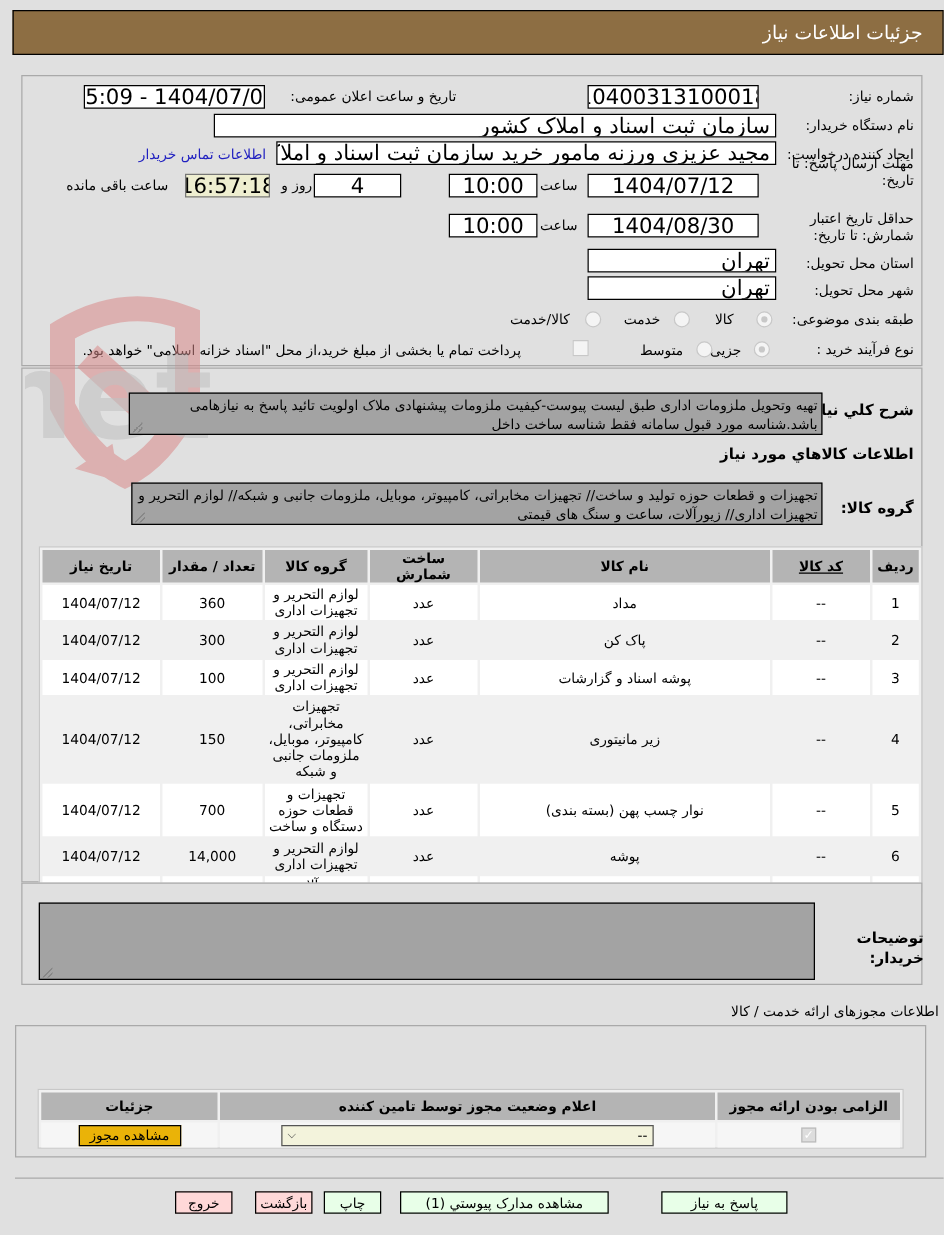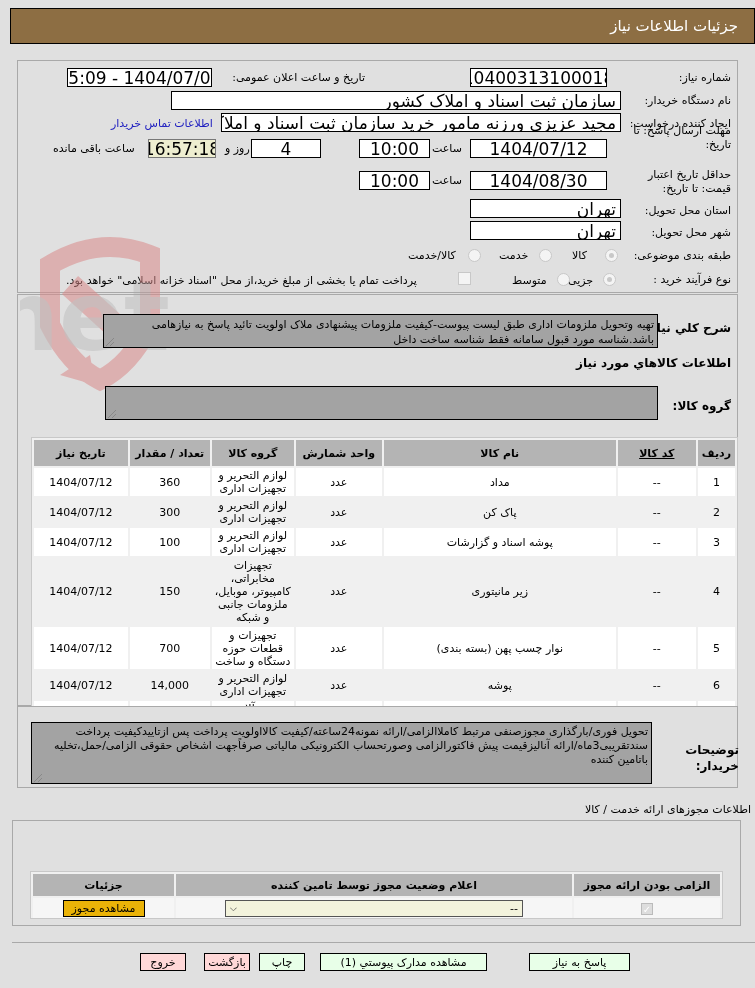--- a/index.html
+++ b/index.html
@@ -128,21 +128,21 @@
 <div class="box center" style="left:470px;top:139px;width:137px;">1404/07/12</div>
 <span class="lbl" style="left:432px;top:142px;">ساعت</span>
 <div class="box center" style="left:359px;top:139px;width:71px;">10:00</div>
 <div class="box center" style="left:251px;top:139px;width:70px;">4</div>
 <span class="lbl" style="left:225px;top:142px;">روز و</span>
 <div class="box center yellow" style="left:148px;top:139px;width:68px;">16:57:18</div>
 <span class="lbl" style="left:53px;top:142px;">ساعت باقی مانده</span>
 
 <span class="lbl" style="right:24px;top:168px;line-height:14px;text-align:right;">
   <span>حداقل تاریخ اعتبار</span><br>
-  <span>قیمت: تا تاریخ:</span>
+  <span>شمارش: تا تاریخ:</span>
 </span>
 <div class="box center" style="left:470px;top:171px;width:137px;">1404/08/30</div>
 <span class="lbl" style="left:432px;top:174px;">ساعت</span>
 <div class="box center" style="left:359px;top:171px;width:71px;">10:00</div>
 
 <span class="lbl" style="right:24px;top:204px;">استان محل تحویل:</span>
 <div class="box" style="left:470px;top:199px;width:151px;">تهران</div>
 
 <span class="lbl" style="right:24px;top:226px;">شهر محل تحویل:</span>
 <div class="box" style="left:470px;top:221px;width:151px;">تهران</div>
@@ -175,31 +175,32 @@
 <span class="bold-lbl" style="right:24px;top:321px;">شرح کلي نياز:</span>
 <div class="textarea" style="left:103px;top:314px;width:555px;height:34px;">
   <span>تهیه وتحویل ملزومات اداری طبق لیست پیوست-کیفیت ملزومات پیشنهادی ملاک اولویت  تائید پاسخ به نیازهامی باشد.شناسه مورد قبول سامانه فقط شناسه ساخت داخل</span>
   <span class="grip"></span>
 </div>
 
 <span class="bold-lbl" style="right:24px;top:356px;">اطلاعات کالاهاي مورد نياز</span>
 
 <span class="bold-lbl" style="right:24px;top:399px;">گروه کالا:</span>
 <div class="textarea" style="left:105px;top:386px;width:553px;height:34px;">
+  <span> تجهیزات و قطعات حوزه تولید و ساخت// تجهیزات مخابراتی، کامپیوتر، موبایل، ملزومات جانبی و شبکه// لوازم التحریر و تجهیزات اداری// زیورآلات، ساعت و سنگ های قیمتی</span>
   <span class="grip"></span>
 </div>
 
 <div class="items-wrap">
   <table class="items">
     <thead>
       <tr>
         <th style="width:24px;">ردیف</th>
         <th style="width:78px;text-decoration:underline;">کد کالا</th>
         <th style="width:232px;">نام کالا</th>
-        <th style="width:86px;">واحد شمارش</th>
+        <th style="width:86px;">ساخت شمارش</th>
         <th style="width:82px;">گروه کالا</th>
         <th style="width:80px;">تعداد / مقدار</th>
         <th>تاریخ نیاز</th>
       </tr>
     </thead>
     <tbody>
       <tr style="height:28px;">
         <td>1</td>
         <td>--</td>
         <td>مداد</td>
@@ -265,21 +266,20 @@
     </tbody>
   </table>
 </div>
 
 <div class="panel panel-desc"></div>
 <span class="bold-lbl" style="right:16px;top:742px;line-height:16px;">
   <span>توضیحات</span><br>
   <span>خریدار:</span>
 </span>
 <div class="textarea" style="left:31px;top:722px;width:621px;height:62px;line-height:14px;">
-  <span>تحویل فوری/بارگذاری مجوزصنفی مرتبط کاملاالزامی/ارائه نمونه24ساعته/کیفیت کالااولویت پرداخت پس ازتاییدکیفیت پرداخت سندتقریبی3ماه/ارائه آنالیزقیمت پیش فاکتورالزامی وصورتحساب الکترونیکی مالیاتی صرفاًجهت اشخاص حقوقی الزامی/حمل،تخلیه باتامین کننده</span>
   <span class="grip"></span>
 </div>
 
 <span class="lbl" style="right:4px;top:803px;">اطلاعات مجوزهای ارائه خدمت / کالا</span>
 
 <div class="panel panel-lic"></div>
 <div class="lic-wrap">
   <table class="lic">
     <thead>
       <tr>

